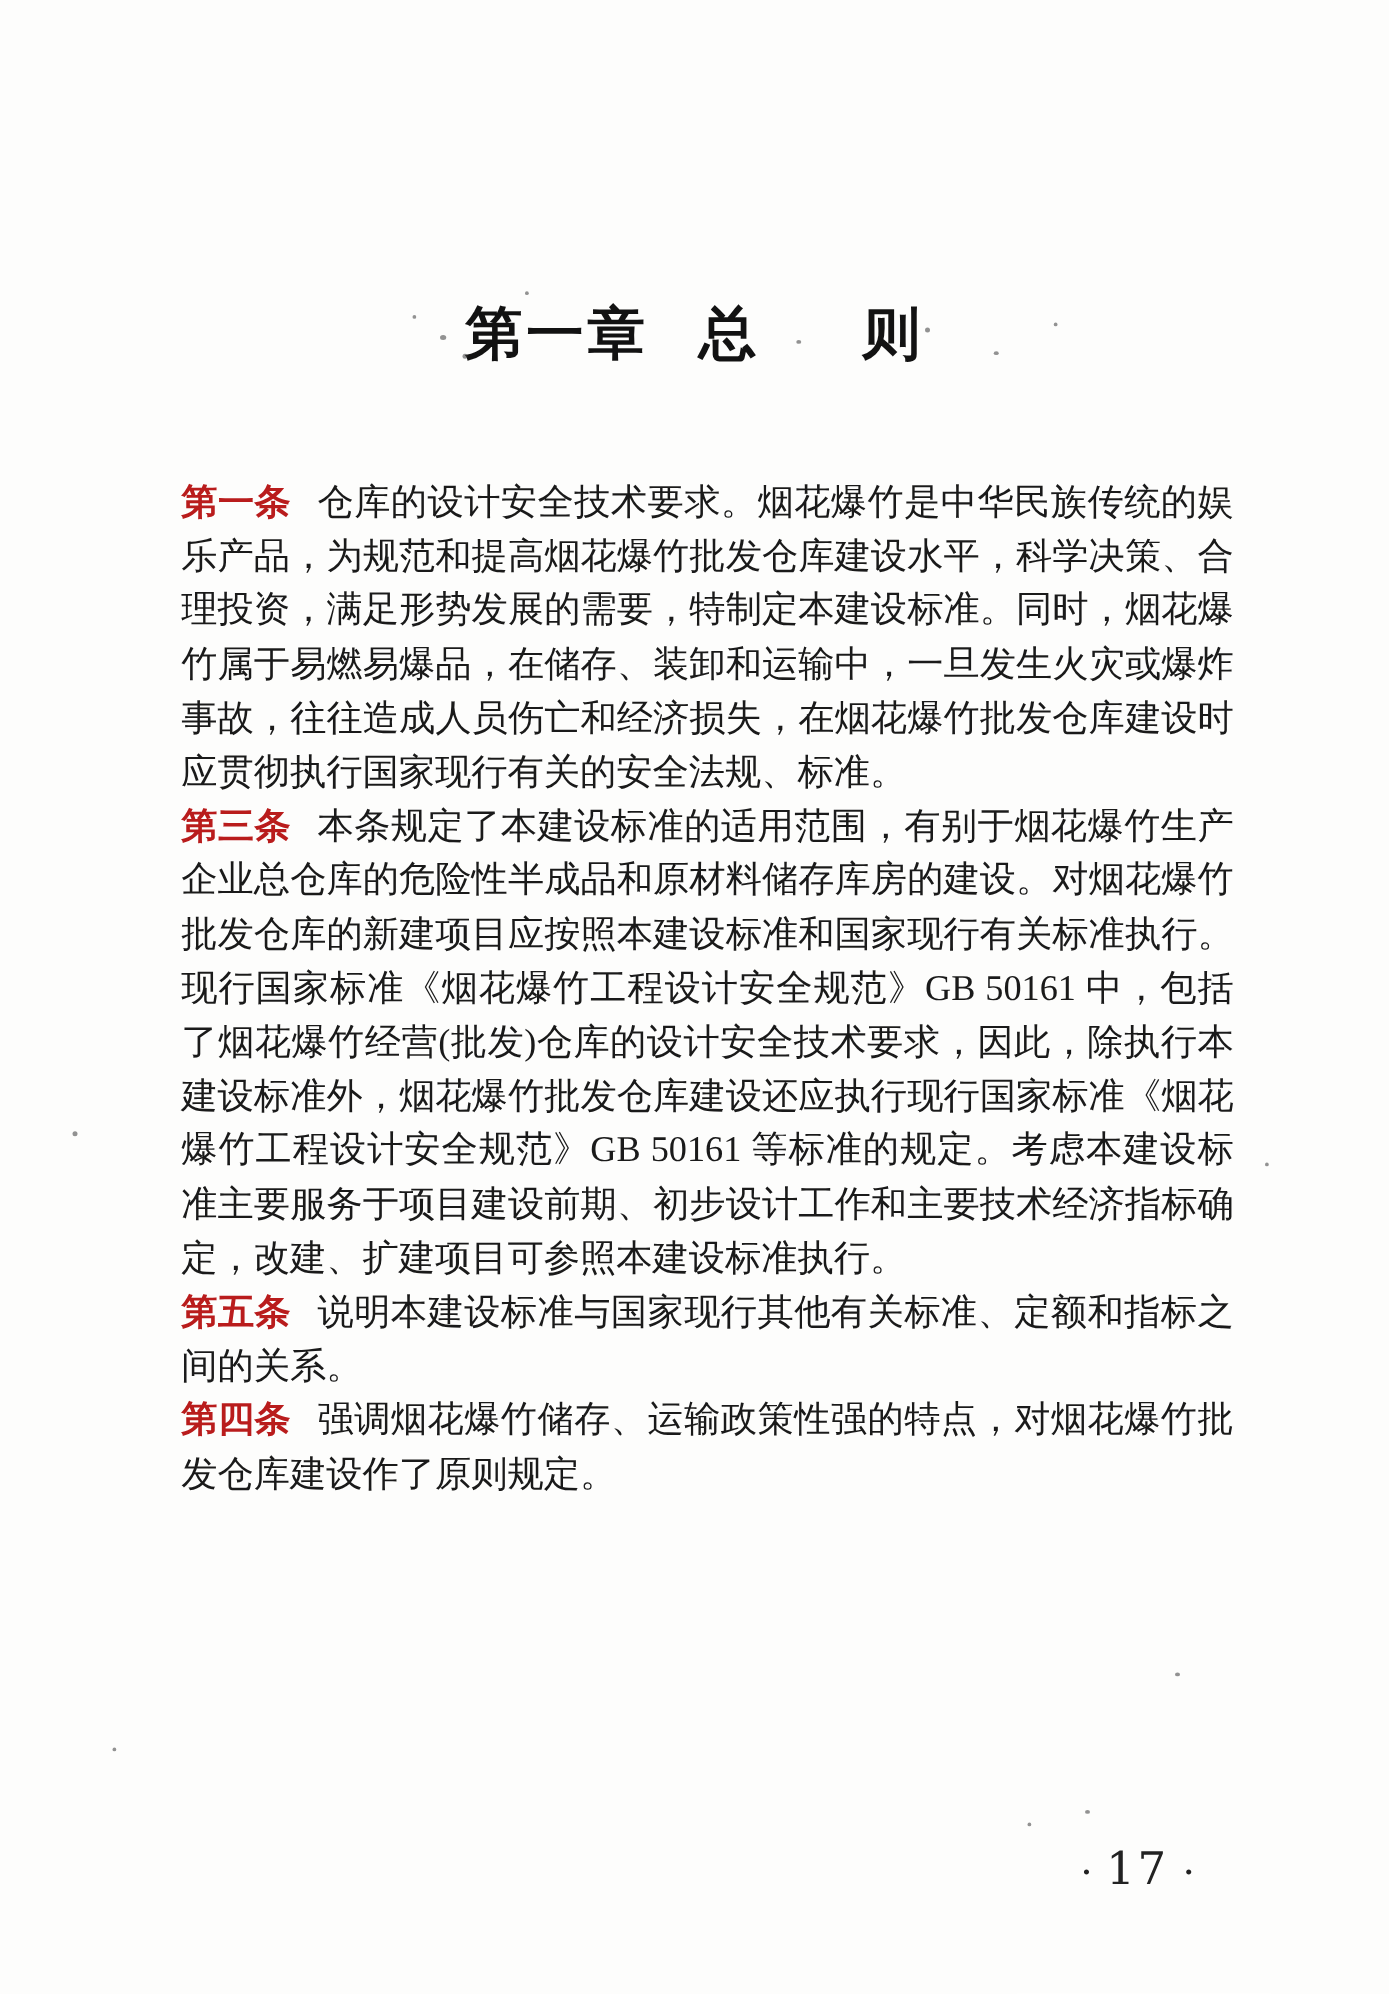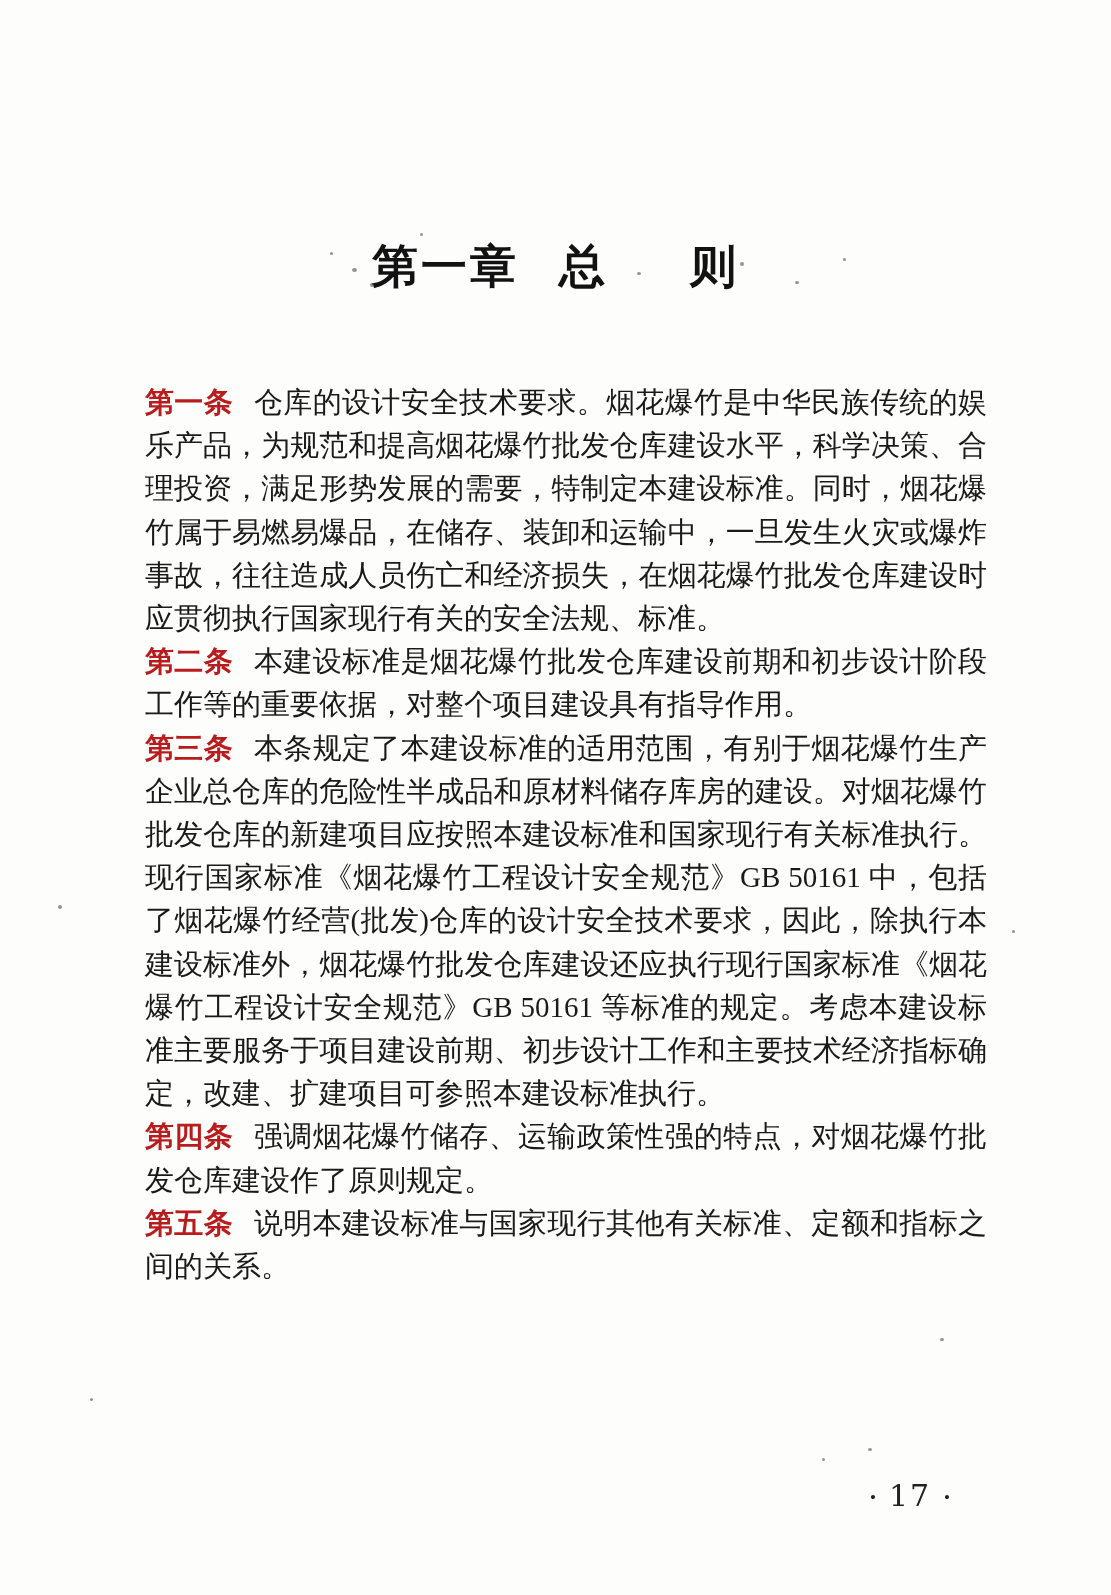--- a/index.html
+++ b/index.html
@@ -69,21 +69,21 @@
     gap: 13px;
     color: #222;
   }
   .footer .dot {
     font-size: 17px;
     line-height: 1;
     transform: translateY(1px);
   }
   .footer .pagenum {
     font-family: "DejaVu Serif", serif;
-    font-size: 30px;
+    font-size: 36px;
     line-height: 1;
     letter-spacing: 2px;
   }
 
   
   .speck {
     position: absolute;
     background: #3a3a3a;
     border-radius: 50%;
     opacity: 0.55;
@@ -92,27 +92,26 @@
 </head>
 <body>
 
 <div class="page">
 
   <h1 class="chapter-title"><span>第一章</span><span class="gap-1">总</span><span class="gap-2">则</span></h1>
 
   <div class="article-body">
   <p class="article"><span class="article-label">第一条</span><span>仓库的设计安全技术要求。烟花爆竹是中华民族传统的娱乐产品，为规范和提高烟花爆竹批发仓库建设水平，科学决策、合理投资，满足形势发展的需要，特制定本建设标准。同时，烟花爆竹属于易燃易爆品，在储存、装卸和运输中，一旦发生火灾或爆炸事故，往往造成人员伤亡和经济损失，在烟花爆竹批发仓库建设时应贯彻执行国家现行有关的安全法规、标准。</span></p>
 
-  <p class="article"><span class="article-label">第二条</span><span>本建设标准是烟花爆竹批发仓库建设前期和初步设计阶段工作等的重要依据，对整个项目建设具有指导作用。</span></p>
 
   <p class="article"><span class="article-label">第三条</span><span>本条规定了本建设标准的适用范围，有别于烟花爆竹生产企业总仓库的危险性半成品和原材料储存库房的建设。对烟花爆竹批发仓库的新建项目应按照本建设标准和国家现行有关标准执行。现行国家标准《烟花爆竹工程设计安全规范》GB 50161 中，包括了烟花爆竹经营(批发)仓库的设计安全技术要求，因此，除执行本建设标准外，烟花爆竹批发仓库建设还应执行现行国家标准《烟花爆竹工程设计安全规范》GB 50161 等标准的规定。考虑本建设标准主要服务于项目建设前期、初步设计工作和主要技术经济指标确定，改建、扩建项目可参照本建设标准执行。</span></p>
 
+  <p class="article"><span class="article-label">第五条</span><span>说明本建设标准与国家现行其他有关标准、定额和指标之间的关系。</span></p>
+
   <p class="article"><span class="article-label">第四条</span><span>强调烟花爆竹储存、运输政策性强的特点，对烟花爆竹批发仓库建设作了原则规定。</span></p>
-
-  <p class="article"><span class="article-label">第五条</span><span>说明本建设标准与国家现行其他有关标准、定额和指标之间的关系。</span></p>
 </div>
 
   <div class="footer">
     <span class="dot">•</span>
     <span class="pagenum">17</span>
     <span class="dot">•</span>
   </div>
 
   <div class="speck" style="left:352px; top:268px; width:5px;  height:4px;"></div>
   <div class="speck" style="left:370px; top:283px; width:4px;  height:4px;"></div>

